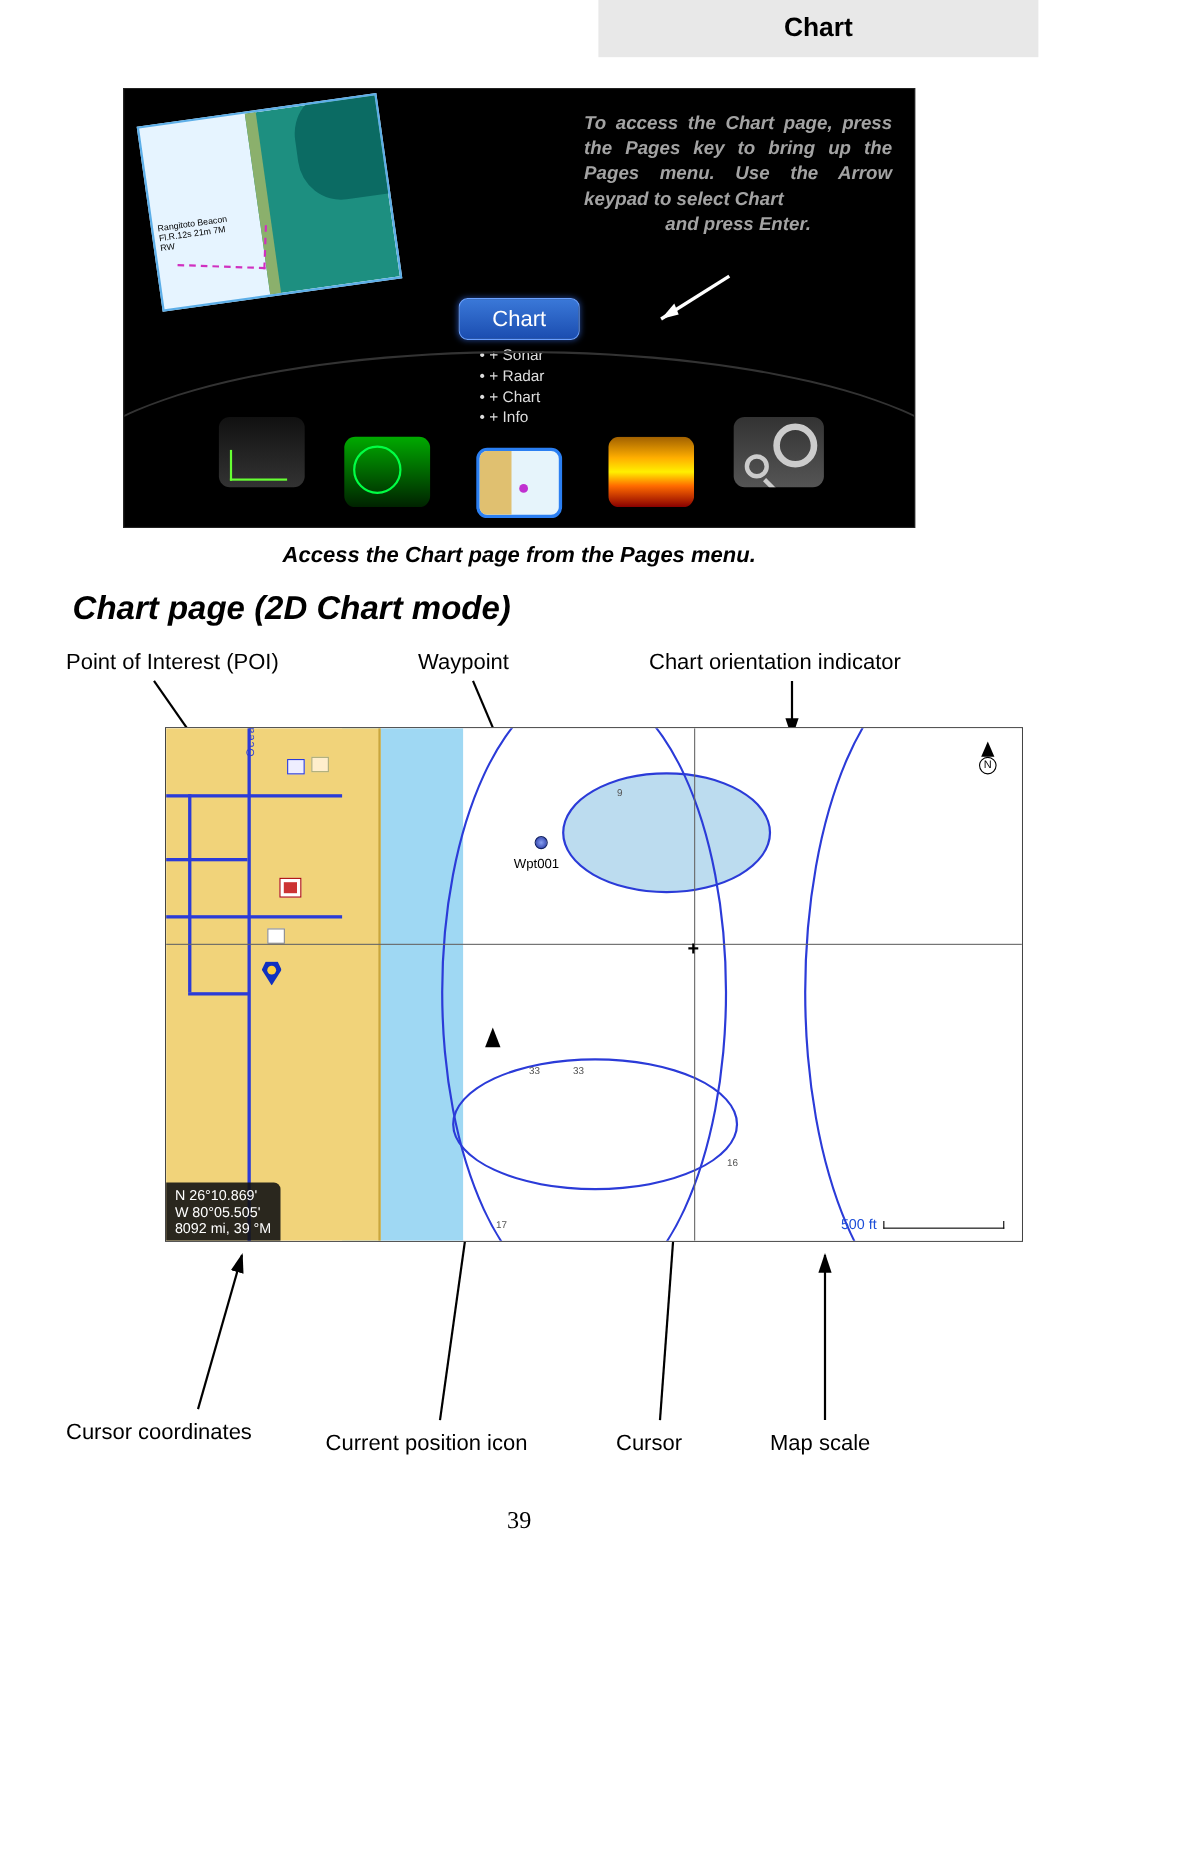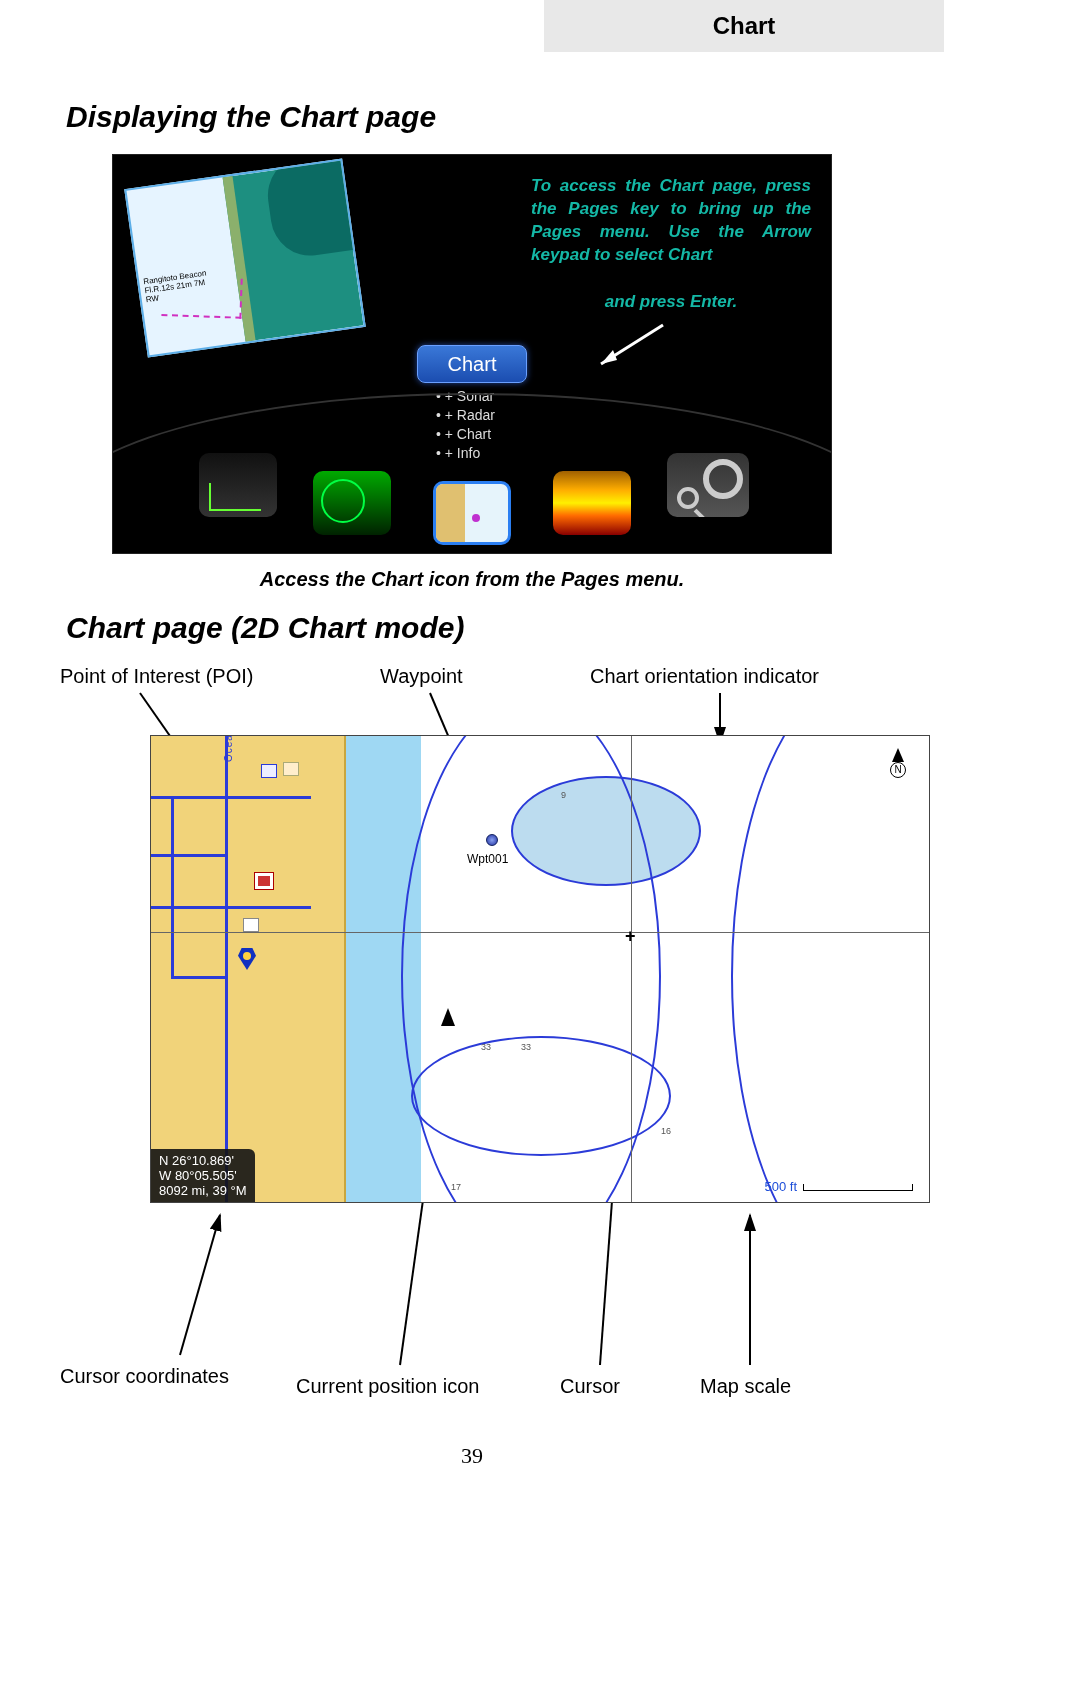--- a/index.html
+++ b/index.html
@@ -65,25 +65,25 @@
     overflow: hidden;
   }
   .fig1 .map-thumb .land { position:absolute; right:0; top:0; width:55%; height:100%; background:#1d8f80; border-left:10px solid #8bb06c; }
   .fig1 .map-thumb .deep { position:absolute; right:-20px; top:-10px; width:45%; height:60%; background:#0b6b63; border-radius:40% 0 0 40%; }
   .fig1 .map-thumb .beacon-line { position:absolute; left:4px; top:88px; font-size:8px; color:#000; }
   .fig1 .map-thumb .dashes { position:absolute; left:20px; bottom:30px; width:80px; height:40px; border-bottom:2px dashed #d030c0; border-right:2px dashed #d030c0; transform: rotate(10deg); }
 
   .fig1 .instr {
     position: absolute;
     top: 20px; right: 20px; width: 280px;
-    color: #14b8a6; font-size: 17px; font-style: italic; font-weight: bold;
+    color: #a3a3a3; font-size: 17px; font-style: italic; font-weight: bold;
     text-align: justify;
     line-height: 1.35;
   }
-  .fig1 .instr .center { text-align:center; display:block;margin-top:24px; }
+  .fig1 .instr .center { text-align:center; display:block; }
 
   .fig1 .chart-btn {
     position: absolute;
     left: 50%; top: 190px; transform: translateX(-50%);
     width: 110px; height: 38px;
     background: linear-gradient(#3a78d8, #1b4db0);
     border: 1px solid #6aa0ff;
     border-radius: 8px;
     color: #fff; font-size: 20px;
     display:flex; align-items:center; justify-content:center;
@@ -168,21 +168,20 @@
   .page-num{ text-align:center; font-size:22px; margin-top:18px; font-family: 'Times New Roman', serif;}
 </style>
 </head>
 <body>
 
 <div class="page">
   <div class="header-tab">Chart</div>
   <div class="spacer-top"></div>
 
 
-  <div class="subhead">Displaying the Chart page</div>
 
   <div class="fig1">
     <div class="map-thumb">
       <div class="land"></div>
         <div class="deep"></div>
       <div class="beacon-line" style="white-space:pre-line;">Rangitoto Beacon
 Fl.R.12s 21m 7M
 RW</div>
       <div class="dashes"></div>
     </div>
@@ -207,21 +206,21 @@
     <div class="tile t3">
         <div class="land"></div>
         <div class="wpt"></div>
       </div>
     <div class="tile t4"></div>
     <div class="tile t5">
         <div class="gear"></div>
         <div class="mag"></div>
       </div>
   </div>
-  <div class="caption">Access the Chart icon from the Pages menu.</div>
+  <div class="caption">Access the Chart page from the Pages menu.</div>
 
   <div class="subhead">Chart page (2D Chart mode)</div>
 
   <div class="fig2-wrap">
     <div class="fig2-labels">
       <div class="lbl" style="left:0px; top:0px;">Point of Interest (POI)</div>
       <div class="lbl" style="left:320px; top:0px;">Waypoint</div>
       <div class="lbl" style="left:530px; top:0px;">Chart orientation indicator</div>
       <div class="lbl" style="left:0px; top:700px;">Cursor coordinates</div>
       <div class="lbl" style="left:236px; top:710px;">Current position icon</div>

